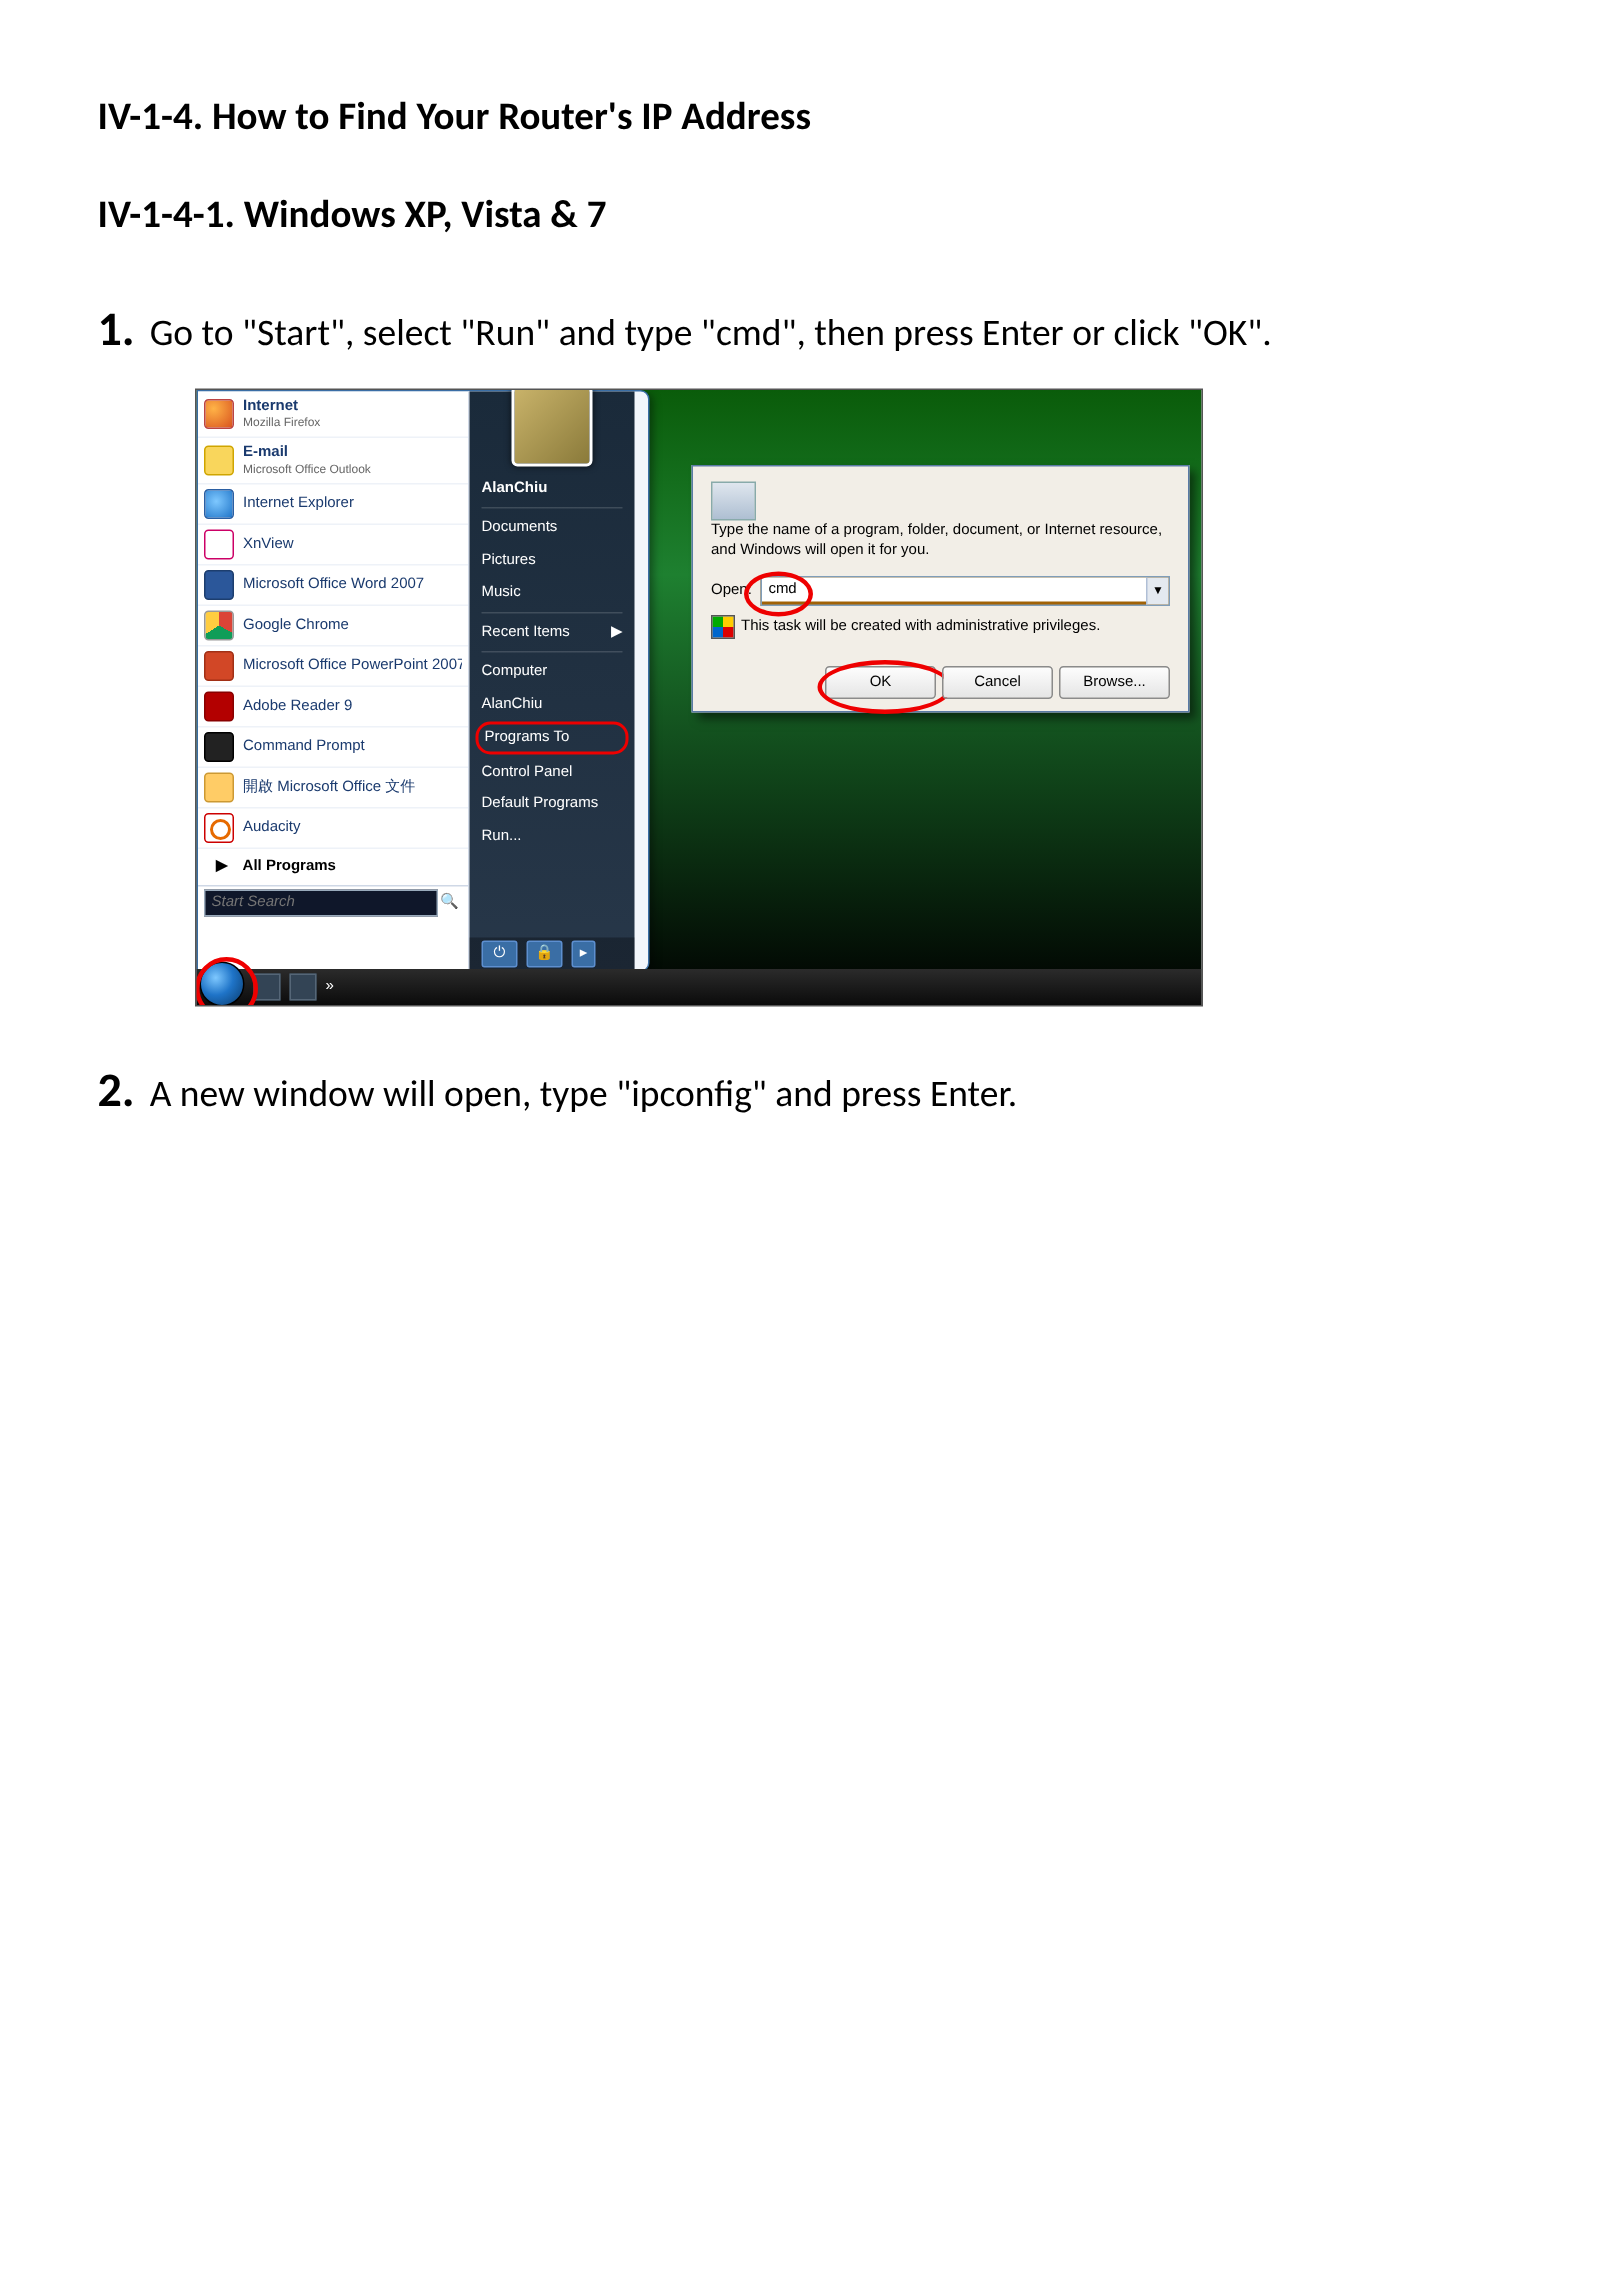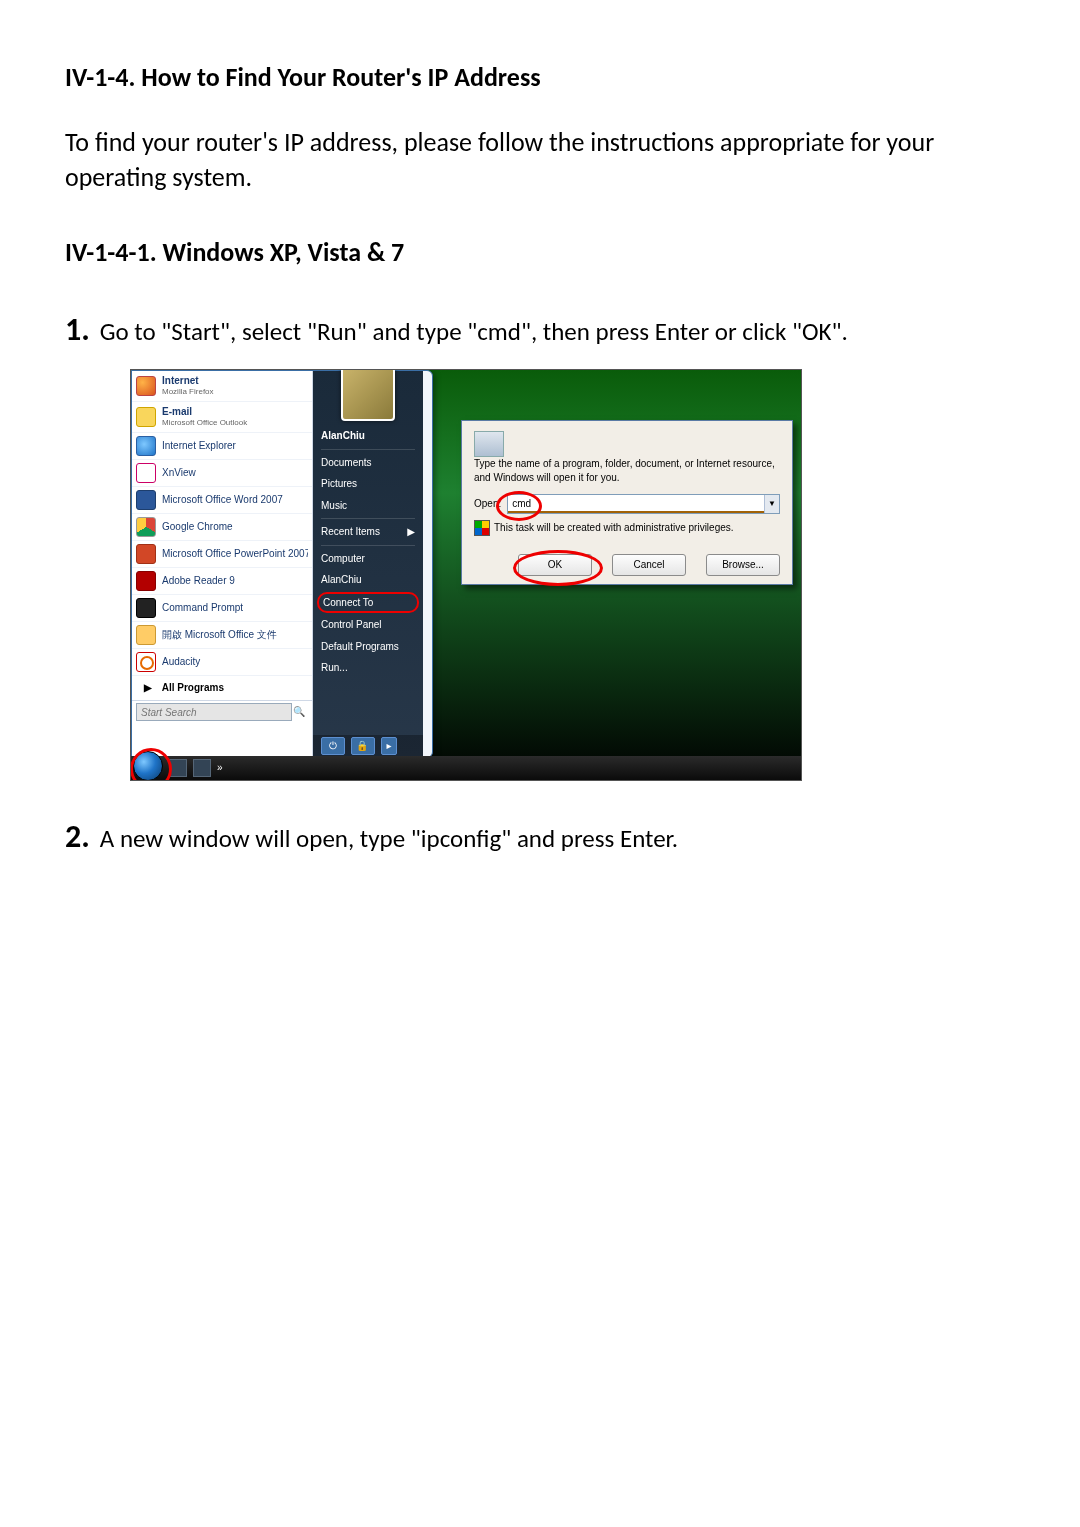--- a/index.html
+++ b/index.html
@@ -130,21 +130,21 @@
       height: 22px;
       border-top: 1px solid #cfd8e6;
       display: flex;
       align-items: center;
       padding: 0 4px;
       background: #fff;
     }
     .sm-search input {
       flex:1;
       border: 1px solid #9ab;
-      background: #e5e5e5;
+      background: #0f172a;
       font-style: italic;
       color: #6a7a8a;
       font-size: 10px;
       height: 16px;
       padding: 0 4px;
     }
     .sm-search .magnifier {
       width: 16px; height:16px;
       display:flex;align-items:center;justify-content:center;
       color:#2a5fa3;
@@ -315,21 +315,21 @@
     }
     .run-priv {
       display:flex; align-items:center; margin-bottom:12px;
     }
     .run-priv .shield {
       width:14px; height:14px; margin-right:4px;
       background: conic-gradient(#ffcc00 0 25%, #d00 25% 50%, #06c 50% 75%, #0a0 75%);
       border:1px solid #555;
     }
     .run-buttons {
-      display:flex; justify-content:flex-end; gap:20px;
+      display:flex; justify-content:flex-end; gap:4px;
       padding-top:6px;
     }
     .run-btn {
       width:72px; height:20px;
       background: linear-gradient(to bottom, #fdfdfd, #e5e5e5);
       border:1px solid #8b8b8b;
       border-radius:3px;
       font-size:10px;
       display:flex;align-items:center;justify-content:center;
       position:relative;
@@ -349,21 +349,20 @@
       margin-top: 640px;
     }
   </style>
 </head>
 <body>
 
 <div class="page">
 
   <h2 class="section">IV-1-4. How to Find Your Router's IP Address</h2>
 
-  <p class="body">To find your router's IP address, please follow the instructions appropriate for your operating system.</p>
 
   <h3 class="subsection">IV-1-4-1.   Windows XP, Vista &amp; 7</h3>
 
   <div class="step">
     <span class="step-num">1.</span>
     <span class="step-text">Go to "Start", select "Run" and type "cmd", then press Enter or click "OK".</span>
   </div>
 
   <div class="screenshot">
 
@@ -439,21 +438,21 @@
             <div class="rlink" style="font-weight:bold">AlanChiu</div>
             <div class="rlink section-sep">Documents</div>
             <div class="rlink">Pictures</div>
             <div class="rlink">Music</div>
             <div class="rlink section-sep">
               <span>Recent Items</span>
               <span>▶</span>
             </div>
             <div class="rlink section-sep">Computer</div>
             <div class="rlink">AlanChiu</div>
-            <div class="rlink connect-highlight">Connect To</div>
+            <div class="rlink connect-highlight">Programs To</div>
             <div class="rlink">Control Panel</div>
             <div class="rlink">Default Programs</div>
             <div class="rlink">Run...</div>
           </div>
           <div class="powerrow">
             <div class="pbtn">⏻</div>
             <div class="pbtn">🔒</div>
             <div class="pbtn" style="width:14px">▸</div>
           </div>
         </div>

